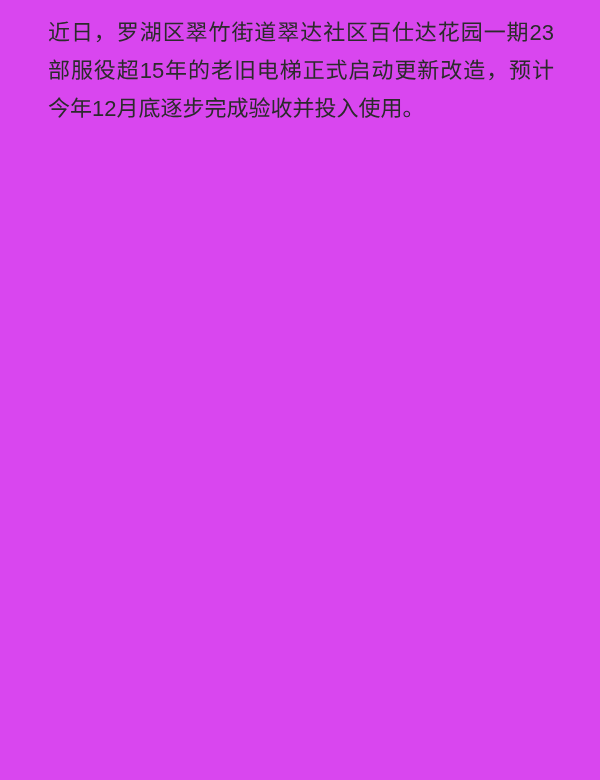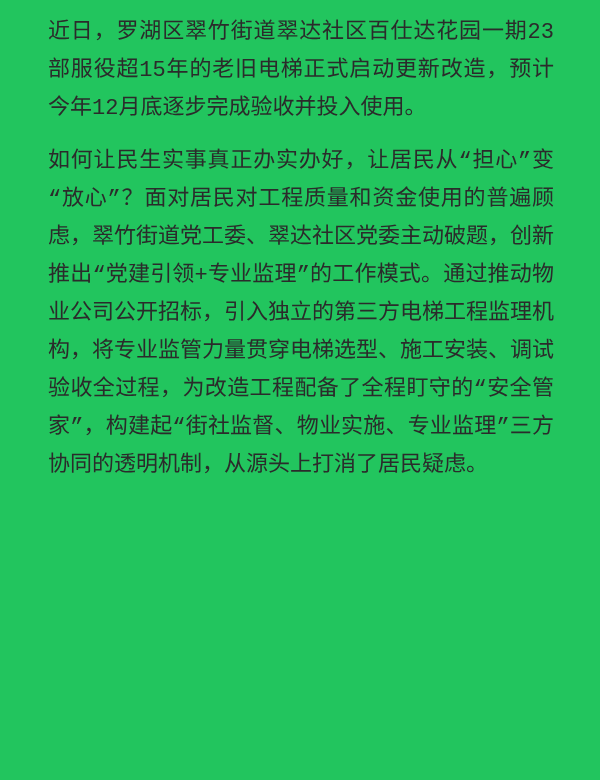--- a/index.html
+++ b/index.html
@@ -6,23 +6,23 @@
     margin: 0;
     padding: 0;
     background: #ffffff;
   }
   .page {
     position: relative;
     width: 600px;
     height: 780px;
     box-sizing: border-box;
     padding: 14px 46px 26px 48px;
-    background: #22c55e;
+    background: #d946ef;
     overflow: hidden;
-    font-family: Liberation Mono, monospace;
+    font-family: Liberation Sans, sans-serif;
   }
   .article-body p.para {
     margin: 0 0 15px 0;
     font-size: 22px;
     line-height: 38px;
     font-weight: 400;
     color: #2b2b2b;
     text-align: justify;
     text-justify: inter-ideograph;
     word-break: break-all;
@@ -30,15 +30,14 @@
   .article-body p.para:last-child {
     margin-bottom: 0;
   }
 </style>
 </head>
 <body>
 
 <div class="page">
   <div class="article-body">
     <p class="para">近日，罗湖区翠竹街道翠达社区百仕达花园一期23部服役超15年的老旧电梯正式启动更新改造，预计今年12月底逐步完成验收并投入使用。</p>
-    <p class="para">如何让民生实事真正办实办好，让居民从“担心”变“放心”？面对居民对工程质量和资金使用的普遍顾虑，翠竹街道党工委、翠达社区党委主动破题，创新推出“党建引领+专业监理”的工作模式。通过推动物业公司公开招标，引入独立的第三方电梯工程监理机构，将专业监管力量贯穿电梯选型、施工安装、调试验收全过程，为改造工程配备了全程盯守的“安全管家”，构建起“街社监督、物业实施、专业监理”三方协同的透明机制，从源头上打消了居民疑虑。</p>
   </div>
 </div>
 
 </body></html>

